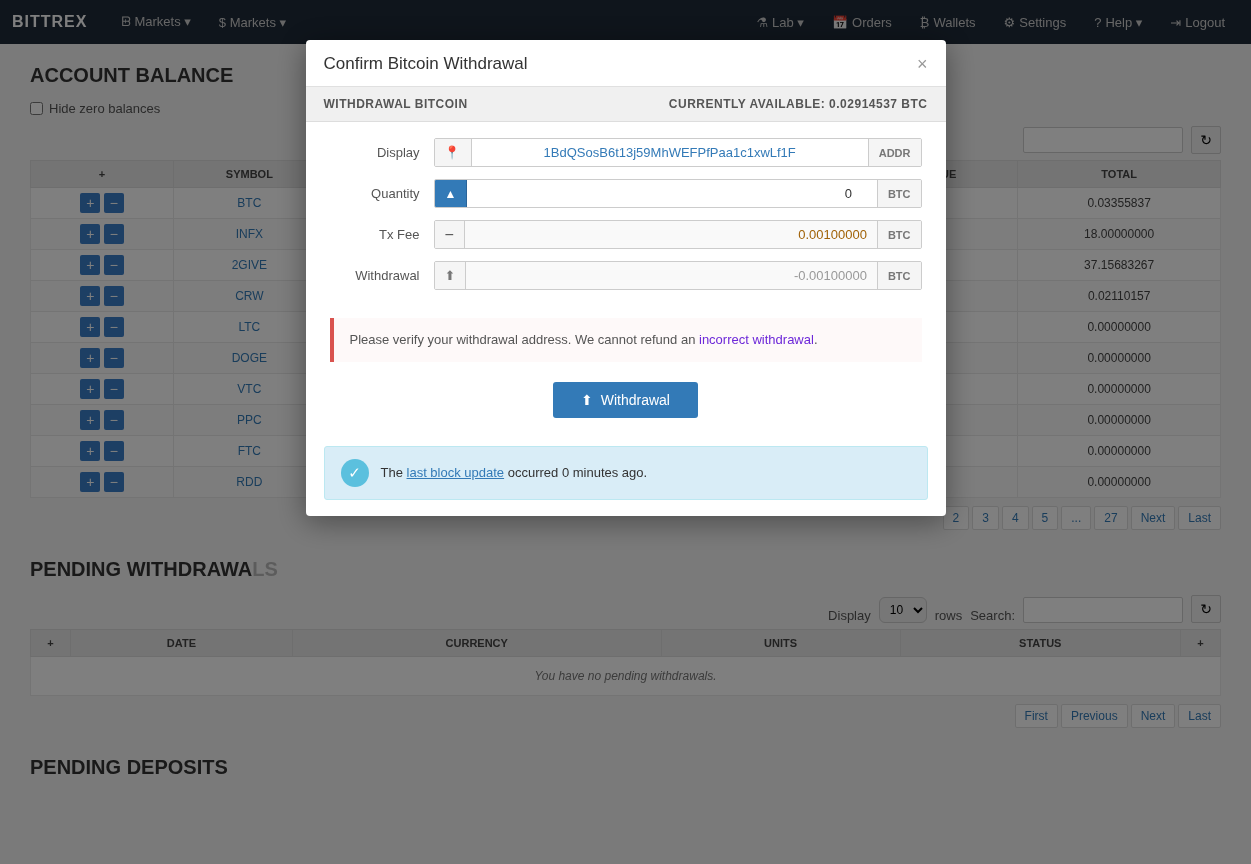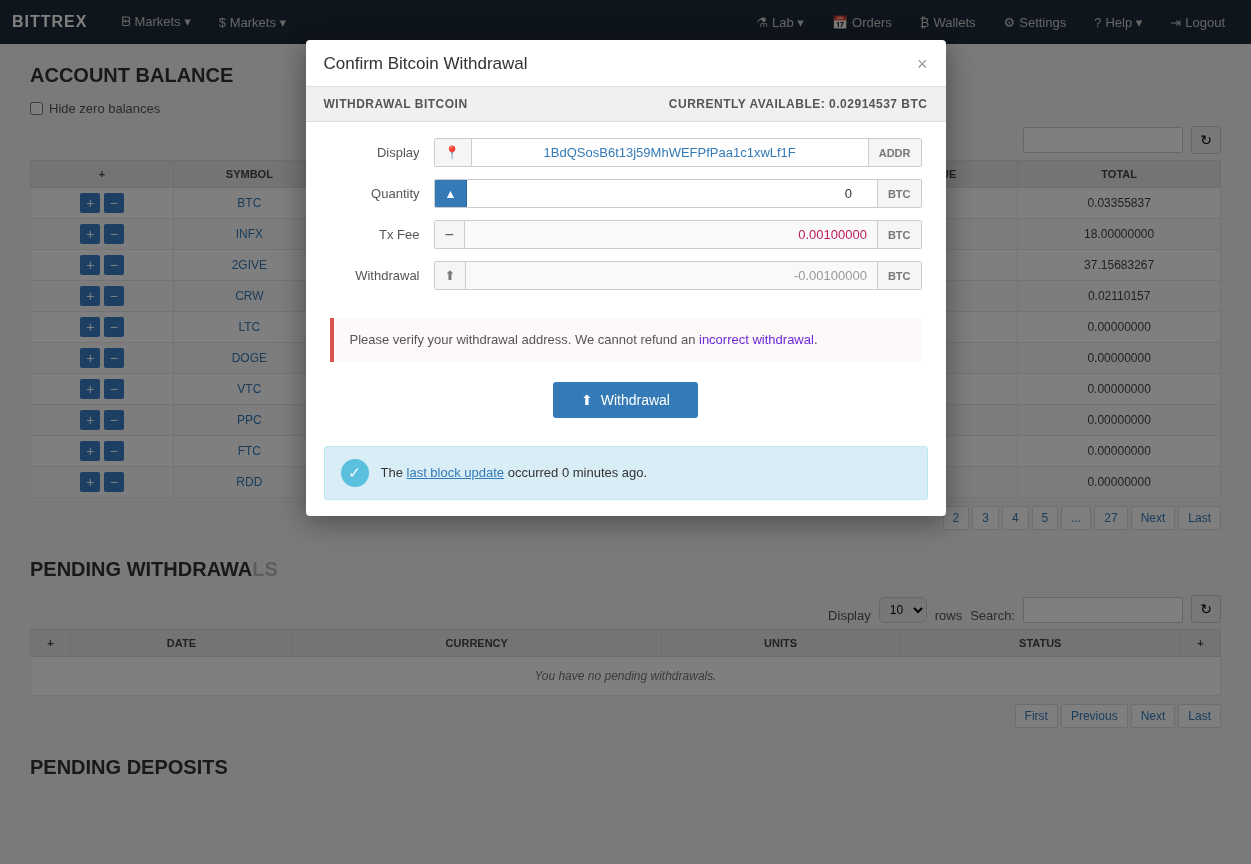--- a/index.html
+++ b/index.html
@@ -312,21 +312,21 @@
       border: none;
       padding: 6px 10px;
       font-size: 13px;
       text-align: right;
       outline: none;
       background: #fff;
       color: #333;
     }
     .input-readonly {
       background: #f9f9f9;
-      color: #be185d;
+      color: #a16207;
     }
     .up-btn {
       background: #337ab7;
       border: none;
       color: #fff;
       padding: 0 10px;
       cursor: pointer;
       font-size: 12px;
       border-right: 1px solid #2a6499;
       display: flex;

